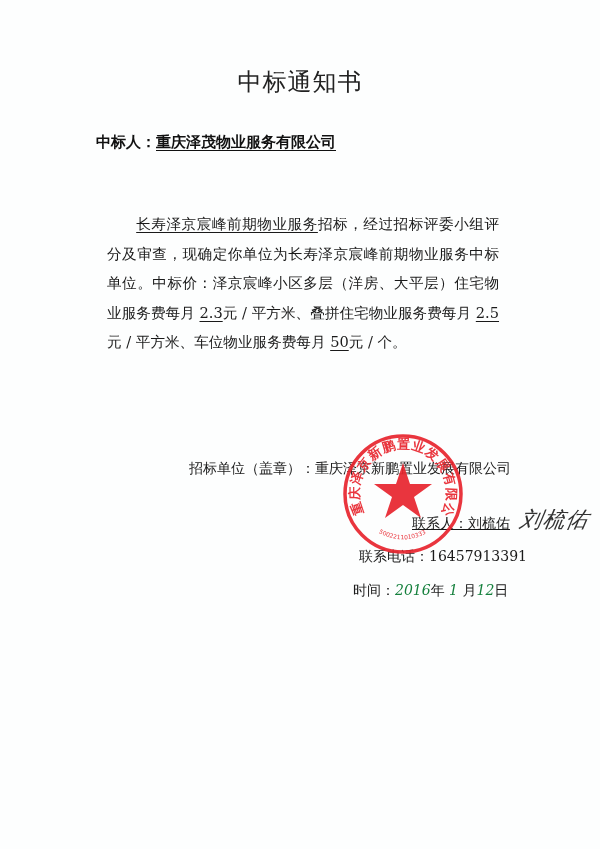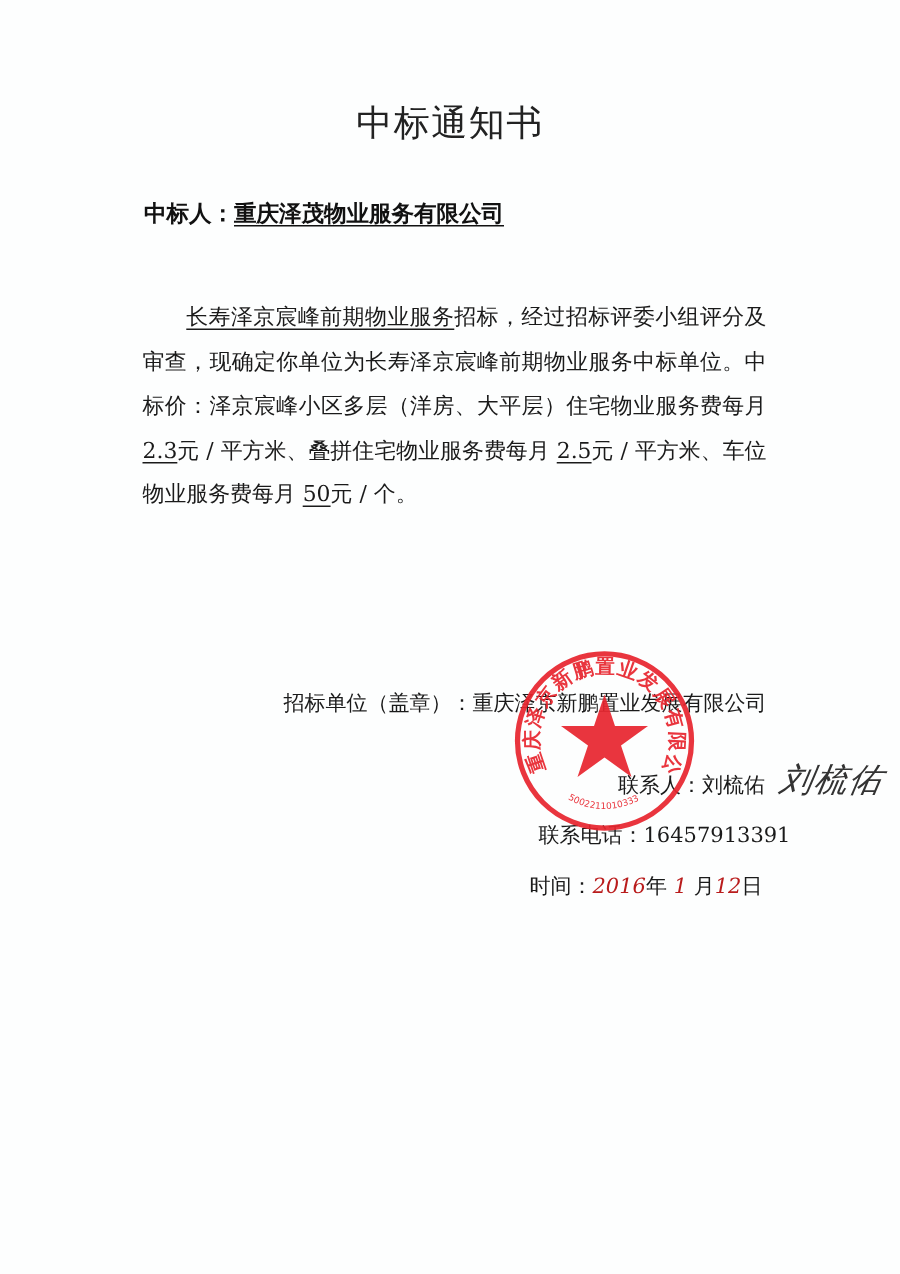--- a/index.html
+++ b/index.html
@@ -17,28 +17,28 @@
       position: absolute; top: 133px; left: 96px;
       font-family: "DejaVu Sans", "Liberation Sans", sans-serif;
       font-size: 15px; font-weight: bold; color: #111;
     }
     .u { text-decoration: underline; text-underline-offset: 3px; }
     .body {
       position: absolute; top: 197px; left: 95px; width: 416px;
       font-size: 14.6px; line-height: 29.6px; text-align: justify;
       text-justify: inter-character;
     }
-    .body p { margin: 0; text-indent: 2em; }
+    .body p { margin: 12px; text-indent: 2em; }
     .body p.p2 { margin-top: 10px; }
     .sig { position: absolute; font-size: 14px; white-space: nowrap; }
     .sig-unit { top: 460px; left: 189px; }
-    .sig-contact { top: 515px; left: 412px; }
+    .sig-contact { top: 515px; left: 412px; text-decoration: underline; }
     .sig-phone { top: 548px; left: 359px; }
     .sig-date { top: 582px; left: 353px; }
-    .hand { font-family: "DejaVu Serif", serif; font-style: italic; color: #b91c1c; }
+    .hand { font-family: "DejaVu Serif", serif; font-style: italic; color: #15803d; }
     .signature {
       position: absolute; top: 505px; left: 520px; font-size: 22px; font-style: italic;
       color: #333; font-family: "DejaVu Serif", serif; letter-spacing: 1px; transform: skewX(-10deg);
     }
     .stamp {
       position: absolute; left: 342px; top: 433px; width: 122px; height: 122px;
       pointer-events: none; opacity: 0.92;
     }
   </style>
 </head>

